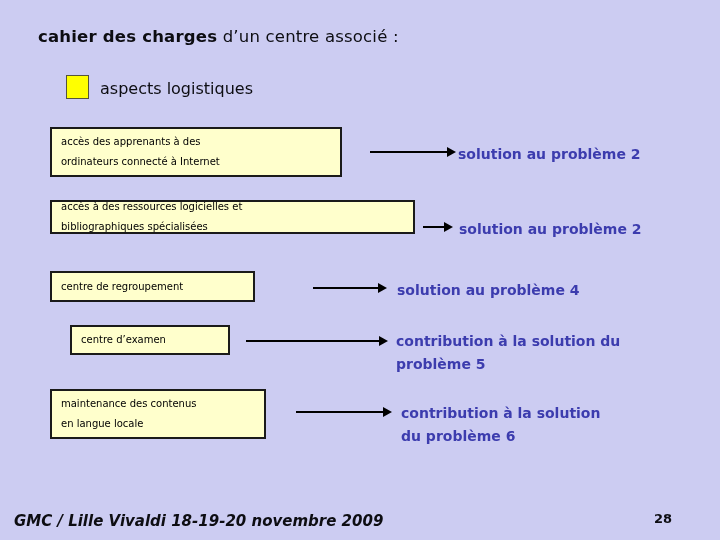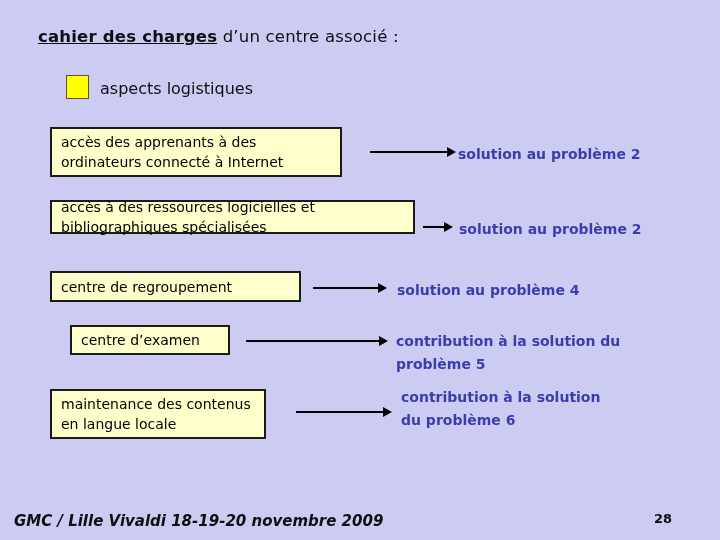--- a/index.html
+++ b/index.html
@@ -19,39 +19,39 @@
     overflow: hidden;
     background: var(--background);
     font-family: "DejaVu Sans", "Liberation Sans", sans-serif;
     color: var(--ink);
   }
   .slide-title {
     position: absolute; left: 38px; top: 27px;
     font-size: 16.5px; letter-spacing: 0.2px;
     white-space: nowrap;
   }
-  .slide-title .emph { font-weight: 700; text-decoration: underline; }
+  .slide-title .emph { font-weight: 700; }
   .legend-swatch {
     position: absolute; left: 66px; top: 75px;
     width: 23px; height: 24px;
     background: var(--swatch);
     border: 1px solid #55553a;
   }
   .legend-label {
     position: absolute; left: 100px; top: 79px;
     font-size: 16px; font-weight: 400;
     white-space: nowrap;
   }
   .flow-box {
     position: absolute;
     background: var(--box-fill);
     border: 2px solid var(--box-border);
     display: flex; flex-direction: column; justify-content: center;
     padding: 8px 9px;
-    font-size: 14px; line-height: 20px;
+    font-size: 10px; line-height: 20px;
     white-space: pre-line;
     color: #000;
   }
   .flow-label {
     position: absolute;
     color: var(--label-text);
     font-weight: 700;
     font-size: 14px; line-height: 23px;
     white-space: pre-line;
   }
@@ -90,29 +90,29 @@
 <div class="flow-box" style="left:50px; top:127px; width:292px; height:50px;">accès des apprenants à des
 ordinateurs connecté à Internet</div>
 <div class="arrow" style="left:370px; top:151px; width:84px;"></div>
 <div class="flow-label" style="left:458px; top:143px;">solution au problème 2</div>
 
 <div class="flow-box" style="left:50px; top:200px; width:365px; height:34px;">accès à des ressources logicielles et
 bibliographiques spécialisées</div>
 <div class="arrow" style="left:423px; top:226px; width:28px;"></div>
 <div class="flow-label" style="left:459px; top:218px;">solution au problème 2</div>
 
-<div class="flow-box" style="left:50px; top:271px; width:251px; height:31px;">centre de regroupement</div>
+<div class="flow-box" style="left:50px; top:271px; width:205px; height:31px;">centre de regroupement</div>
 <div class="arrow" style="left:313px; top:287px; width:72px;"></div>
 <div class="flow-label" style="left:397px; top:279px;">solution au problème 4</div>
 
 <div class="flow-box" style="left:50px; top:325px; width:160px; height:30px;margin-left:20px;">centre d’examen</div>
 <div class="arrow" style="left:246px; top:340px; width:140px;"></div>
 <div class="flow-label" style="left:396px; top:330px;">contribution à la solution du
 problème 5</div>
 
 <div class="flow-box" style="left:50px; top:389px; width:216px; height:50px;">maintenance des contenus
 en langue locale</div>
 <div class="arrow" style="left:296px; top:411px; width:94px;"></div>
-<div class="flow-label" style="left:401px; top:386px;">contribution à la solution
+<div class="flow-label" style="left:401px; top:402px;">contribution à la solution
 du problème 6</div>
 
 <div class="footer-left">GMC / Lille Vivaldi 18-19-20 novembre 2009</div>
 <div class="page-number">28</div>
 
 </body></html>

